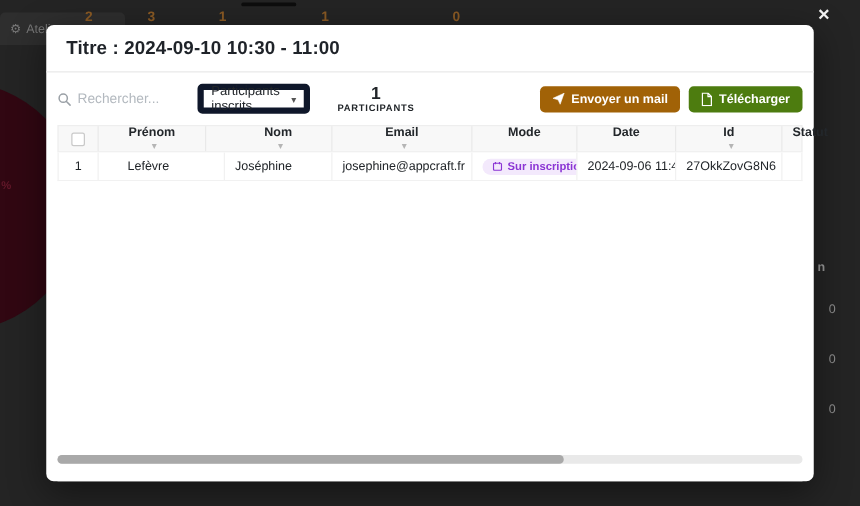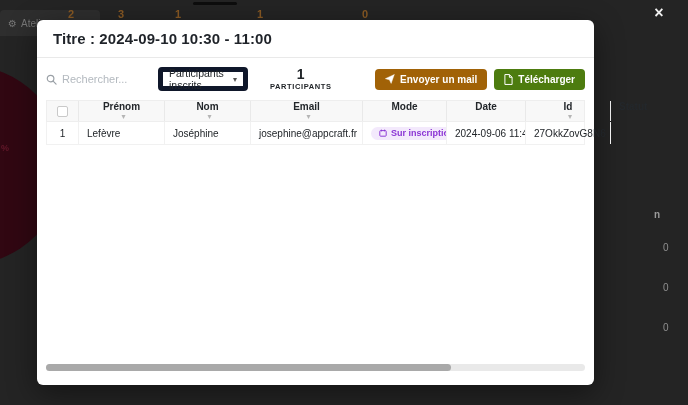--- a/index.html
+++ b/index.html
@@ -31,21 +31,21 @@
   
   .close-btn {
     position:absolute; left:648px; top:2px; z-index:3;
     width:22px; height:22px; border:none; background:transparent;
     color:#f1f1f1; font-size:16px; font-weight:bold; line-height:22px;
     text-align:center; cursor:pointer; font-family:inherit;
   }
 
   
   .modal {
-    position:absolute; left:37px; top:20px; width:557px; height:365px;
+    position:absolute; left:37px; top:20px; width:614px; height:365px;
     background:#ffffff; border-radius:6px; z-index:2;
     box-shadow:0 8px 30px rgba(0,0,0,.45);
     display:flex; flex-direction:column;
   }
   .modal-header {
     height:38px; flex:0 0 38px; display:flex; align-items:center;
     padding:0 16px; border-bottom:1px solid #e9e9e9;
   }
   .modal-title { font-size:15px; font-weight:bold; color:#1f2329; letter-spacing:.1px; }
 
@@ -98,21 +98,21 @@
   }
   .trow { display:flex; height:23px; border:1px solid #f1f1f1; border-top:none; background:#fff; }
   .td {
     display:flex; align-items:center; padding:0 8px;
     font-size:10px; color:#212529; border-right:1px solid #f1f1f1;
     overflow:hidden; white-space:nowrap;
   }
   .td:last-child { border-right:none; }
   .c0 { width:32px; justify-content:center; flex:0 0 32px; }
   .c1 { width:86px; flex:0 0 86px; }
-  .c2 { width:86px; flex:0 0 86px; }
+  .c2 { width:86px; flex:0 0 86px;margin-left:15px; }
   .c3 { width:112px; flex:0 0 112px; }
   .c4 { width:84px; flex:0 0 84px; }
   .c5 { width:79px; flex:0 0 79px; }
   .c6 { width:85px; flex:0 0 85px; }
   .c7 { flex:1; }
   .badge {
     display:inline-flex; align-items:center; gap:4px;
     background:#f3e9fc; color:#8b35d4; font-weight:bold; font-size:9px;
     border-radius:9px; padding:2px 8px; line-height:1;
   }

